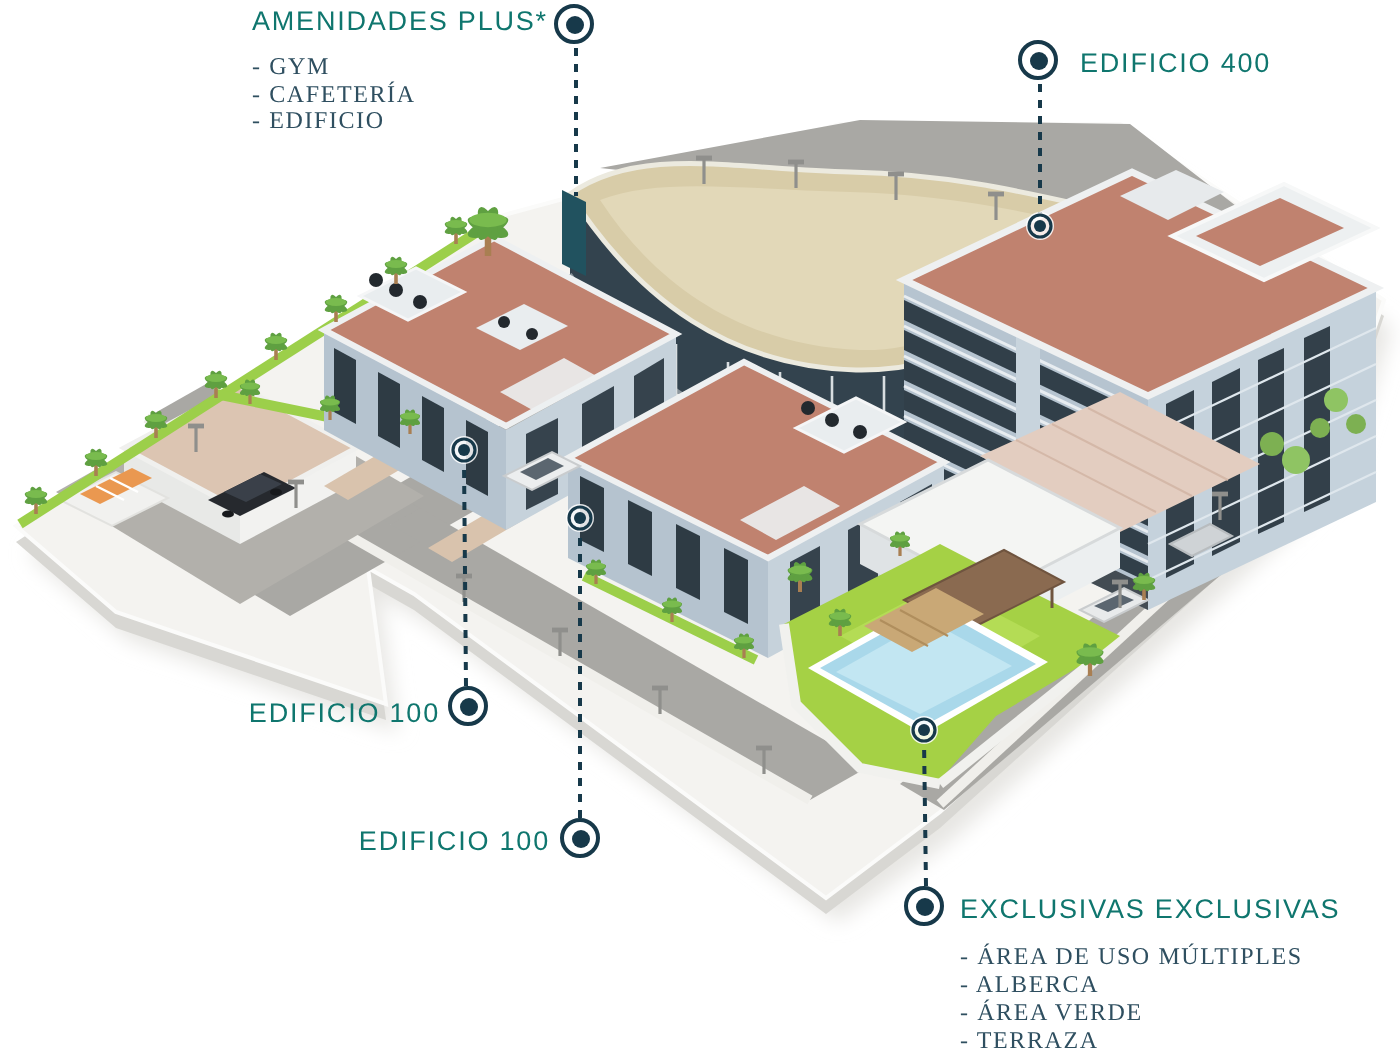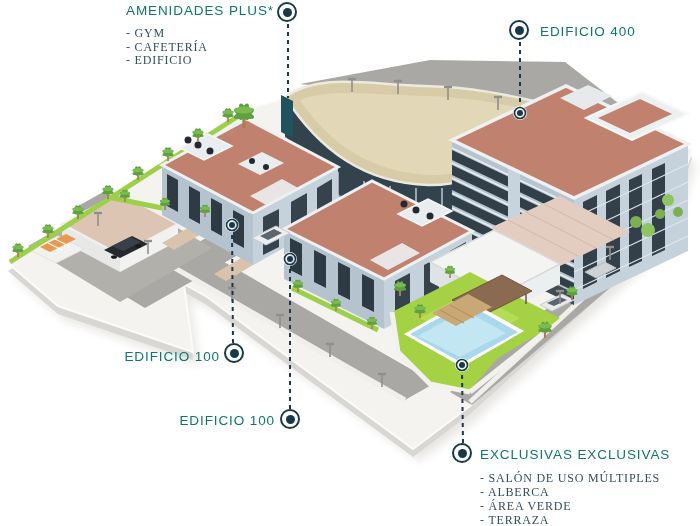--- a/index.html
+++ b/index.html
@@ -378,20 +378,20 @@
 
   <div class="callout align-r" style="left:160px;top:413px;width:115px;">
     <div class="callout-title">EDIFICIO 100</div>
   </div>
   <span class="marker" style="left:280px;top:409px;"></span>
 
   <span class="marker" style="left:452px;top:443px;"></span>
   <div class="callout" style="left:480px;top:447px;">
     <div class="callout-title">EXCLUSIVAS EXCLUSIVAS</div>
     <ul class="callout-items items-wide" style="margin-top:9px;">
-      <li>- SALÓN DE USO MÚLTIPLES</li>
+      <li>- ÁREA DE USO MÚLTIPLES</li>
       <li>- ALBERCA</li>
       <li>- ÁREA VERDE</li>
       <li>- TERRAZA</li>
     </ul>
   </div>
 
 </div>
 
 </body></html>

